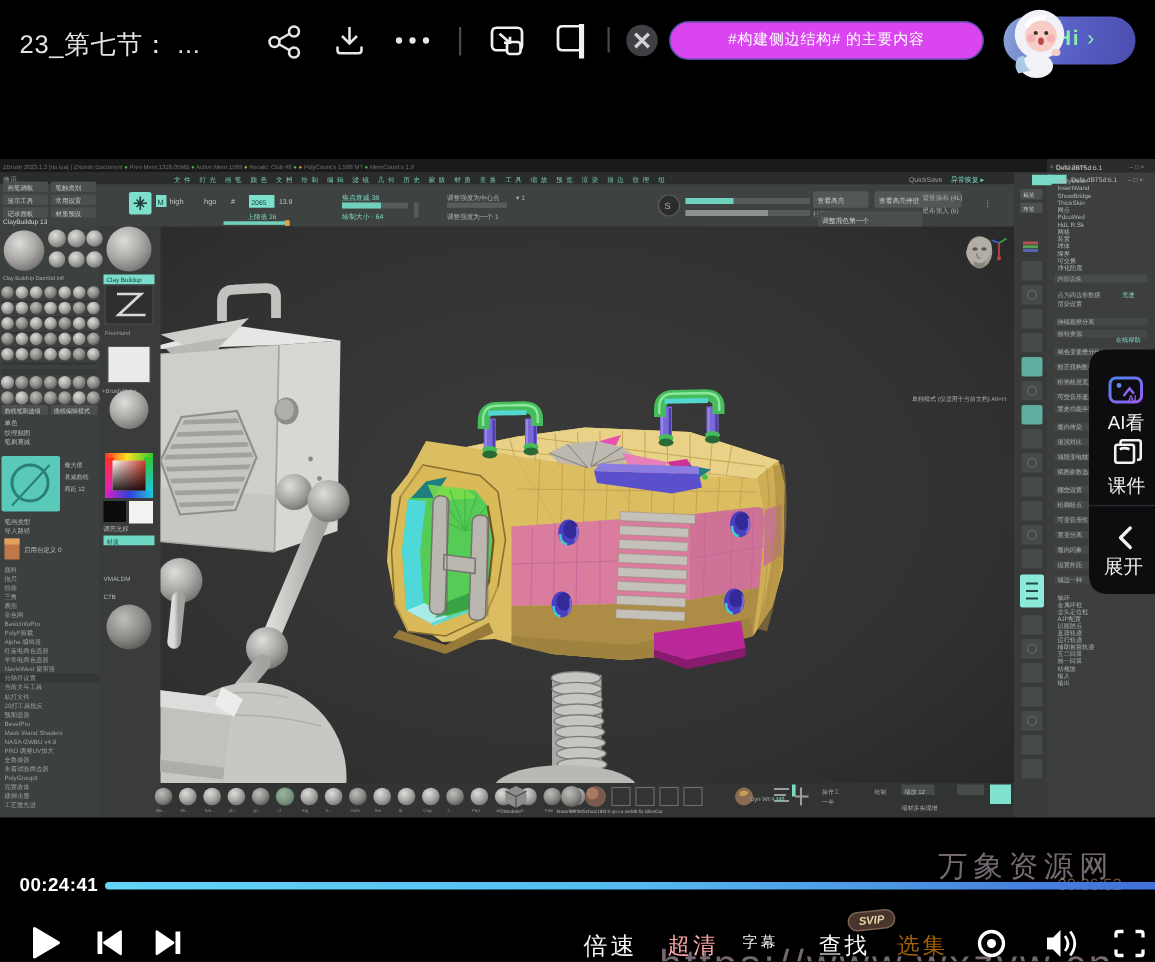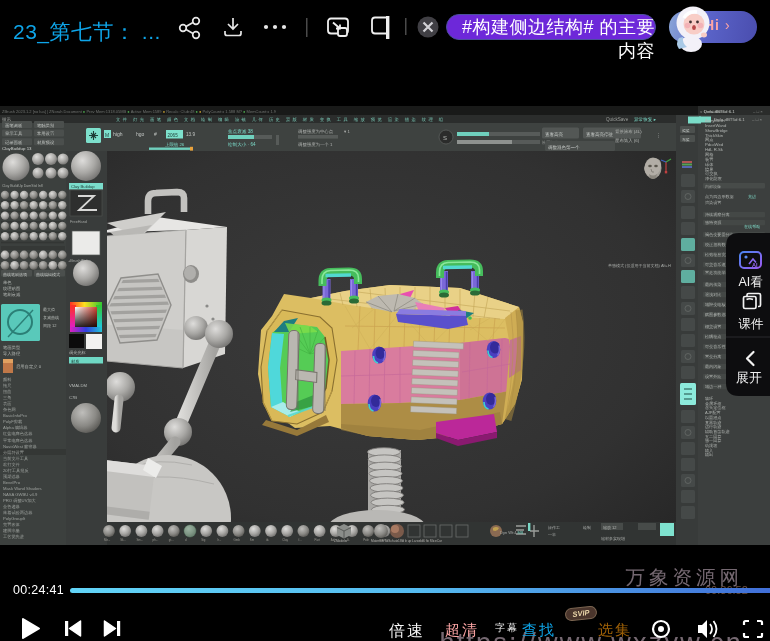--- a/index.html
+++ b/index.html
@@ -1,18 +1,18 @@
 <!DOCTYPE html>
 <html><head><meta charset="utf-8"><style>
 html,body{margin:0;padding:0;background:#000;}
 #stage{position:relative;width:770px;height:641px;background:#000;overflow:hidden;font-family:"Liberation Sans",sans-serif;}
 .abs{position:absolute;}
 </style></head><body>
 <div id="stage">
-<div class="abs" style="left:13px;top:18px;font-size:21px;color:#0ea5e9;letter-spacing:0.5px">23_第七节：&nbsp;...</div>
+<div class="abs" style="left:13px;top:18px;font-size:17px;color:#e5e5e5;letter-spacing:0.5px">23_第七节：&nbsp;...</div>
 <svg class="abs" style="left:176px;top:14px" width="280" height="28" viewBox="0 0 280 28">
  <g stroke="#e6e6e6" stroke-width="1.7" fill="none">
   <circle cx="20" cy="7" r="3.3"></circle>
         <circle cx="7" cy="14" r="3.3"></circle>
         <circle cx="20" cy="21" r="3.3"></circle>
   <path d="M10 12.5 L17 8.5 M10 15.5 L17 19.5"></path>
   <path d="M57 4 V14 M52 10 L57 15 L62 10"></path>
   <path d="M49 17 V19.5 Q49 21.5 51 21.5 H63 Q65 21.5 65 19.5 V17"></path>
  </g>
  <g fill="#e6e6e6">
@@ -25,23 +25,23 @@
   <rect x="152" y="4.5" width="20" height="15" rx="3"></rect>
   <rect x="162" y="14" width="9" height="8" rx="2" fill="#0a0a0a"></rect>
   <path d="M157 8.5 L164 14.5 M164 10.5 V14.5 H160"></path>
   <path d="M211 3.5 H199 Q196 3.5 196 6.5 V16.5 Q196 19.5 199 19.5 H211"></path>
  </g>
  <rect x="210" y="2" width="3.4" height="23" fill="#f0f0f0"></rect>
  <rect x="229" y="4" width="1.5" height="17" fill="#4a4a4a"></rect>
  <circle cx="252" cy="13" r="10.5" fill="#403f44"></circle>
  <path d="M247.5 8.5 L256.5 17.5 M256.5 8.5 L247.5 17.5" stroke="#d2d2d6" stroke-width="2.2"></path>
 </svg>
-<div class="abs" style="left:446px;top:14px;width:210px;height:26px;border-radius:14px;background:#6d28d9;border:1.2px solid #4c4f9e;box-sizing:border-box;color:#fff;font-size:18px;text-align:right;line-height:24px;letter-spacing:0.5px">#构建侧边结构# 的主要内容</div>
+<div class="abs" style="left:446px;top:14px;width:210px;height:26px;border-radius:14px;background:#d946ef;border:1.2px solid #4c4f9e;box-sizing:border-box;color:#fff;font-size:10px;text-align:center;line-height:24px;letter-spacing:0.5px">#构建侧边结构# 的主要内容</div>
 <div class="abs" style="left:669px;top:11px;width:88px;height:32px;border-radius:16px;background:linear-gradient(100deg,#8aa6d8 0%,#5a63c8 45%,#4a4dae 100%)"></div>
-<div class="abs" style="left:704px;top:17px;color:#fca5a5;font-size:14px;font-weight:bold;letter-spacing:1px">Hi <span style="font-weight:normal">›</span></div>
+<div class="abs" style="left:704px;top:17px;color:#86efac;font-size:14px;font-weight:bold;letter-spacing:1px">Hi <span style="font-weight:normal">›</span></div>
 <svg class="abs" style="left:668px;top:2px" width="52" height="50" viewBox="0 0 52 50">
  <ellipse cx="23" cy="42" rx="11" ry="8" fill="#f3f1f8"></ellipse>
  <path d="M11 36 Q7 42 11 47 L19 45 Q14 41 15 35 Z" fill="#a9c9e6"></path>
  <circle cx="25" cy="21" r="16.5" fill="#f3f1f8"></circle>
  <circle cx="26" cy="22" r="10.5" fill="#f8cdc6"></circle>
  <path d="M16 16 Q20 9 29 10" stroke="#ffffff" stroke-width="3.5" fill="none" opacity="0.9"></path>
  <circle cx="22.5" cy="20" r="1.4" fill="#403030"></circle>
       <circle cx="29.5" cy="20" r="1.4" fill="#403030"></circle>
  <ellipse cx="26" cy="25.5" rx="1.9" ry="2.5" fill="#b84848"></ellipse>
  <circle cx="19.5" cy="23.5" r="2.8" fill="#f2a8b0" opacity="0.75"></circle>
@@ -670,21 +670,21 @@
       <text x="738.5" y="180" font-size="12.5" fill="#f2f2f2">AI看</text>
       <g fill="none" stroke="#f2f2f2" stroke-width="1.7" stroke-linejoin="round">
         <path d="M747 190 v-1 q0 -1.5 1.5 -1.5 h10.5 q1.5 0 1.5 1.5 v10 q0 1.5 -1.5 1.5 h-1"></path>
         <rect x="743.5" y="190.5" width="12.5" height="12" rx="1.5"></rect>
         <path d="M746.5 193.5 q3 -1.5 6.5 0"></path>
       </g>
       <text x="738.5" y="222" font-size="12.5" fill="#f2f2f2">课件</text>
       <path d="M753.5 246 L747 252.5 L753.5 259" stroke="#f2f2f2" stroke-width="2.2" fill="none" stroke-linecap="round" stroke-linejoin="round"></path>
       <text x="736" y="276" font-size="13" fill="#f2f2f2">展开</text>
     </svg>
-<div class="abs" style="left:13px;top:583px;font-size:12.5px;color:#fff;font-weight:normal;letter-spacing:0.3px">00:24:41</div>
+<div class="abs" style="left:13px;top:583px;font-size:12.5px;color:#fff;font-weight:bold;letter-spacing:0.3px">00:24:41</div>
 <div class="abs" style="left:705px;top:584px;font-size:11px;color:#6b5040;">00:36:52</div>
 <div class="abs" style="left:70px;top:588px;width:700px;height:5px;border-radius:3px 0 0 3px;background:linear-gradient(90deg,#62d4f7 0%,#55bbf0 50%,#416fd8 100%)"></div>
 <div class="abs" style="right:27px;top:564px;font-size:19.5px;letter-spacing:4px;color:rgba(214,190,206,0.55)">万象资源网</div>
 <div class="abs" style="right:27px;top:628px;font-size:27px;letter-spacing:2.2px;color:rgba(214,190,206,0.55)">https://www.wxzyw.cn</div>
 <div class="abs" style="left:565px;top:607px;width:32px;height:13px;border-radius:7px;background:#4a352c;border:1px solid #7a6450;box-sizing:border-box;transform:rotate(-6deg);color:#e8d4a8;font-size:7.5px;font-weight:bold;font-style:italic;text-align:center;line-height:11px">SVIP</div>
 <svg class="abs" style="left:0;top:612px" width="770" height="29" viewBox="0 0 770 29">
  <path d="M23 7 L39 16.5 L23 26 Z" fill="#fff" stroke="#fff" stroke-width="2" stroke-linejoin="round"></path>
  <rect x="65" y="9" width="3.2" height="15" fill="#fff"></rect>
  <path d="M80.5 9 L80.5 24 L69.5 16.5 Z" fill="#fff" stroke="#fff" stroke-width="1.5" stroke-linejoin="round"></path>
  <path d="M104.5 9 L104.5 24 L115.5 16.5 Z" fill="#fff" stroke="#fff" stroke-width="1.5" stroke-linejoin="round"></path>
@@ -696,14 +696,14 @@
  <g stroke="#fff" stroke-width="2.2" fill="none">
   <path d="M744 13 V10.5 Q744 9 745.5 9 H749"></path>
   <path d="M757 9 H760.5 Q762 9 762 10.5 V13"></path>
   <path d="M762 21 V23.5 Q762 25 760.5 25 H757"></path>
   <path d="M749 25 H745.5 Q744 25 744 23.5 V21"></path>
  </g>
 </svg>
 <div class="abs" style="left:389px;top:621px;font-size:16px;color:#f5f5f5;letter-spacing:2px">倍速</div>
 <div class="abs" style="left:445px;top:621px;font-size:15px;color:#fca5a5;letter-spacing:2px">超清</div>
 <div class="abs" style="left:495px;top:621px;font-size:10px;color:#f5f5f5;letter-spacing:2px">字幕</div>
-<div class="abs" style="left:522px;top:621px;font-size:15px;color:#0ea5e9;letter-spacing:2px">查找</div>
+<div class="abs" style="left:546px;top:621px;font-size:15px;color:#ffffff;letter-spacing:2px">查找</div>
 <div class="abs" style="left:598px;top:621px;font-size:15px;color:#a16207;letter-spacing:2px">选集</div>
 </div>
 </body></html>

